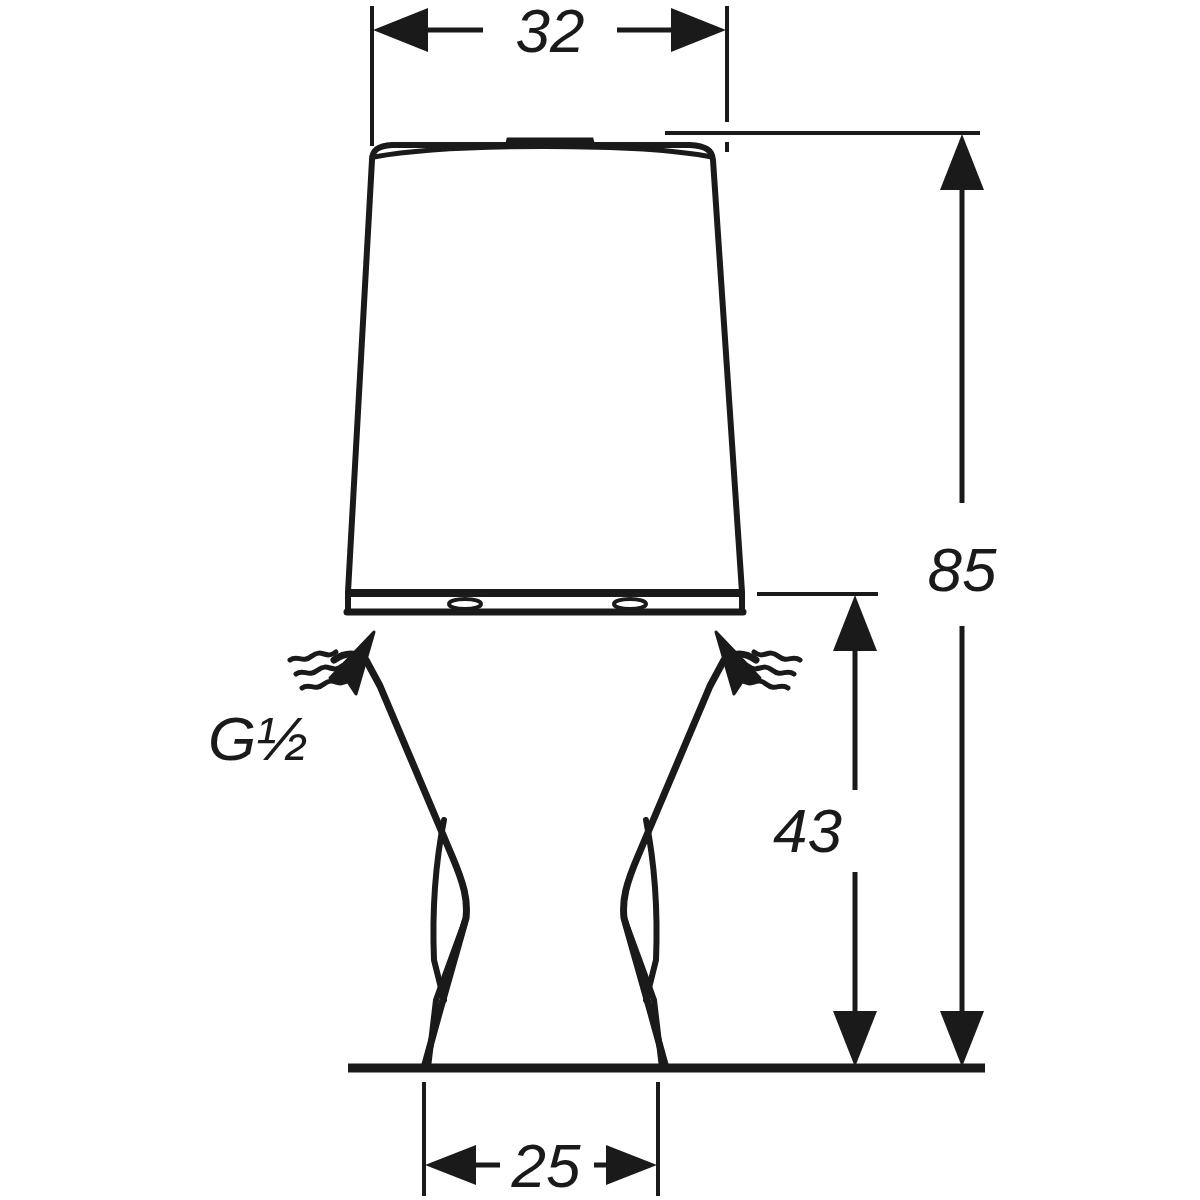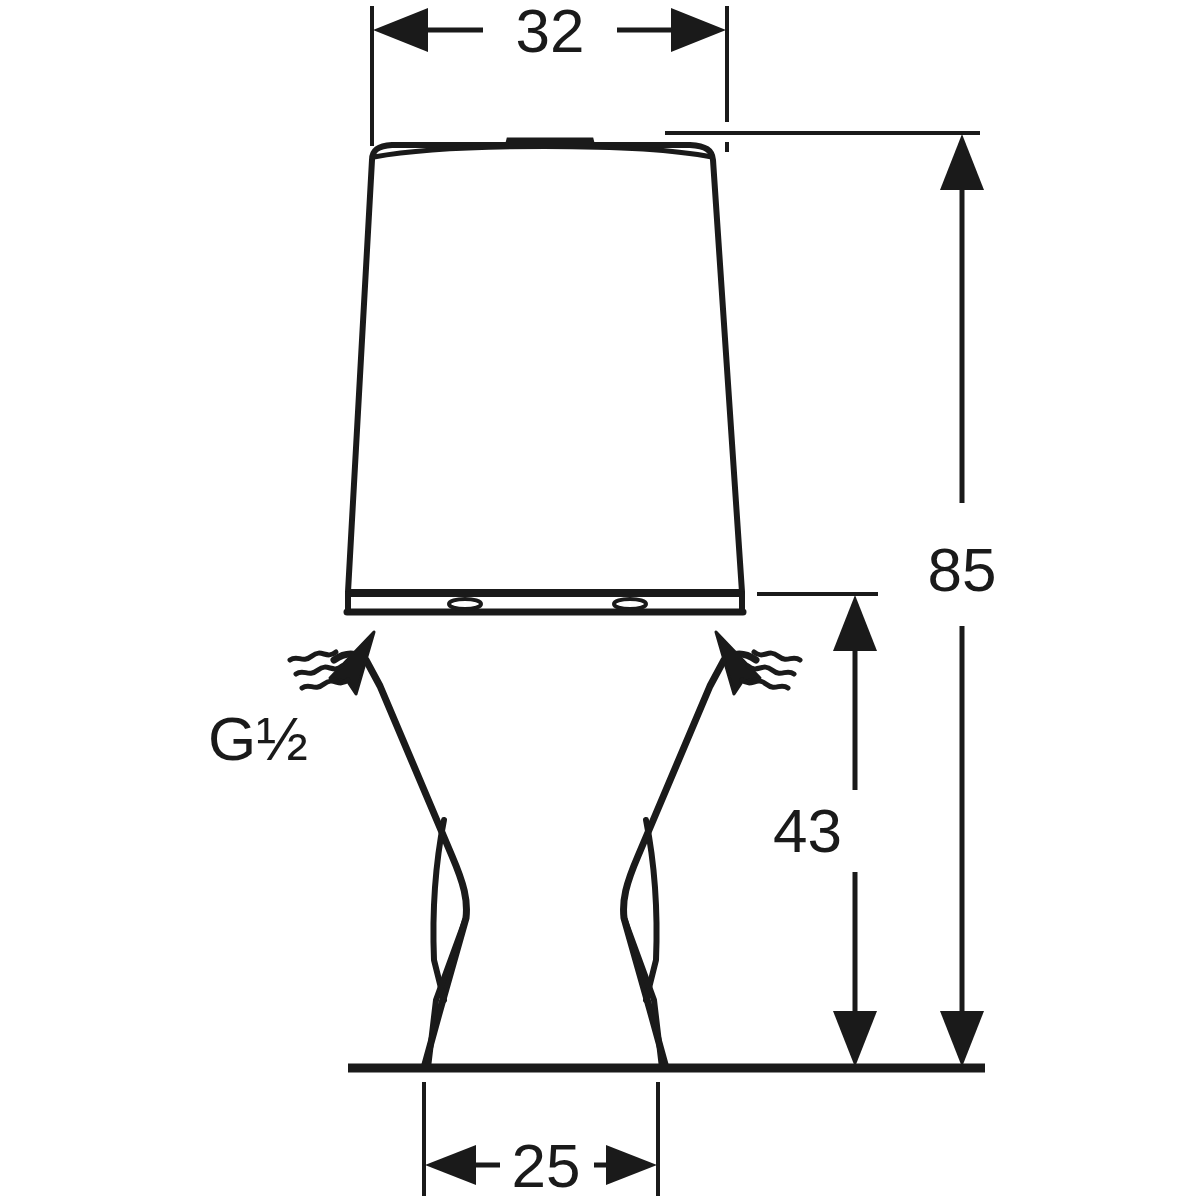--- a/index.html
+++ b/index.html
@@ -9,20 +9,21 @@
   }
   body {
     font-family: "Liberation Sans", sans-serif;
   }
   #drawing-root {
     position: relative;
     width: 1200px;
     height: 1200px;
     background: #ffffff;
     overflow: hidden;
+    font-style: italic;
   }
   #drawing-svg {
     display: block;
     width: 1200px;
     height: 1200px;
   }
   .dim-text {
     font-family: "Liberation Sans", sans-serif;
     font-size: 62px;
     fill: #1a1a1a;

